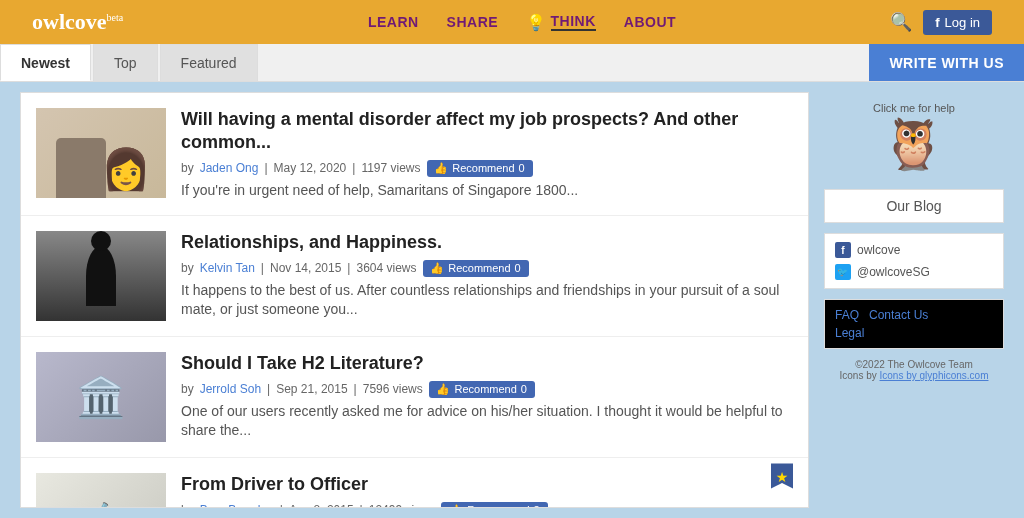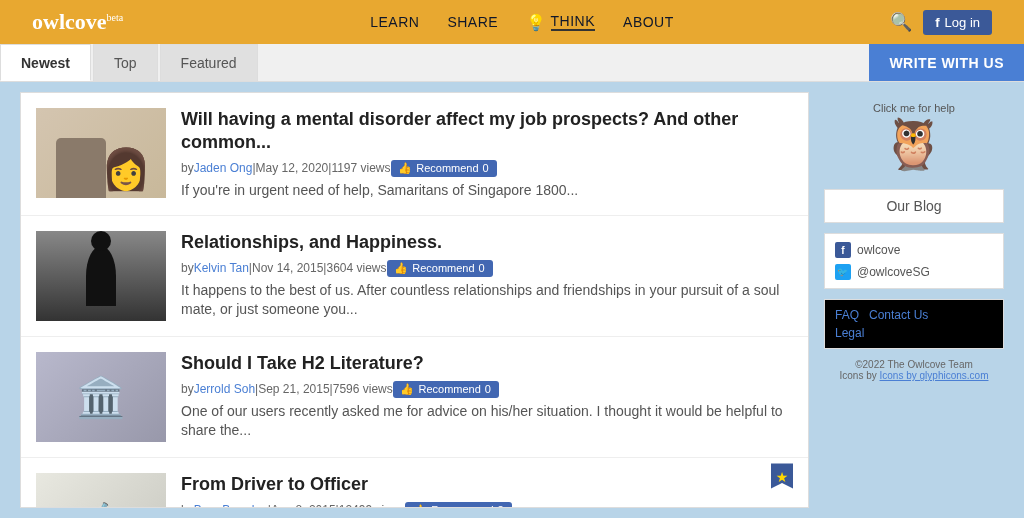--- a/index.html
+++ b/index.html
@@ -31,23 +31,23 @@
       font-weight: normal;
     }
     #nav {
       display: flex;
       align-items: center;
       gap: 28px;
       flex: 1;
       justify-content: center;
     }
     .nav-item {
-      color: #0f172a;
+      color: #701a75;
       font-size: 14px;
-      font-weight: normal;
+      font-weight: bold;
       text-transform: uppercase;
       cursor: pointer;
       letter-spacing: 0.5px;
     }
     .nav-think {
       display: flex;
       align-items: center;
       gap: 4px;
     }
     .nav-think .think-icon {
@@ -243,20 +243,21 @@
       color: #222;
       line-height: 1.3;
       margin-bottom: 5px;
     }
     .article-meta {
       font-size: 12px;
       color: #666;
       margin-bottom: 4px;
       display: flex;
       align-items: center;
+      gap: 6px;
       flex-wrap: wrap;
     }
     .author-link {
       color: #4a7fd4;
     }
     .fb-recommend {
       display: inline-flex;
       align-items: center;
       background: #4267B2;
       color: white;

